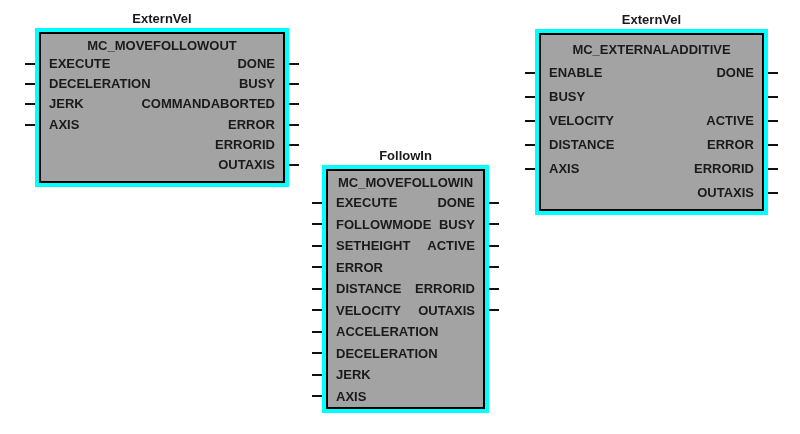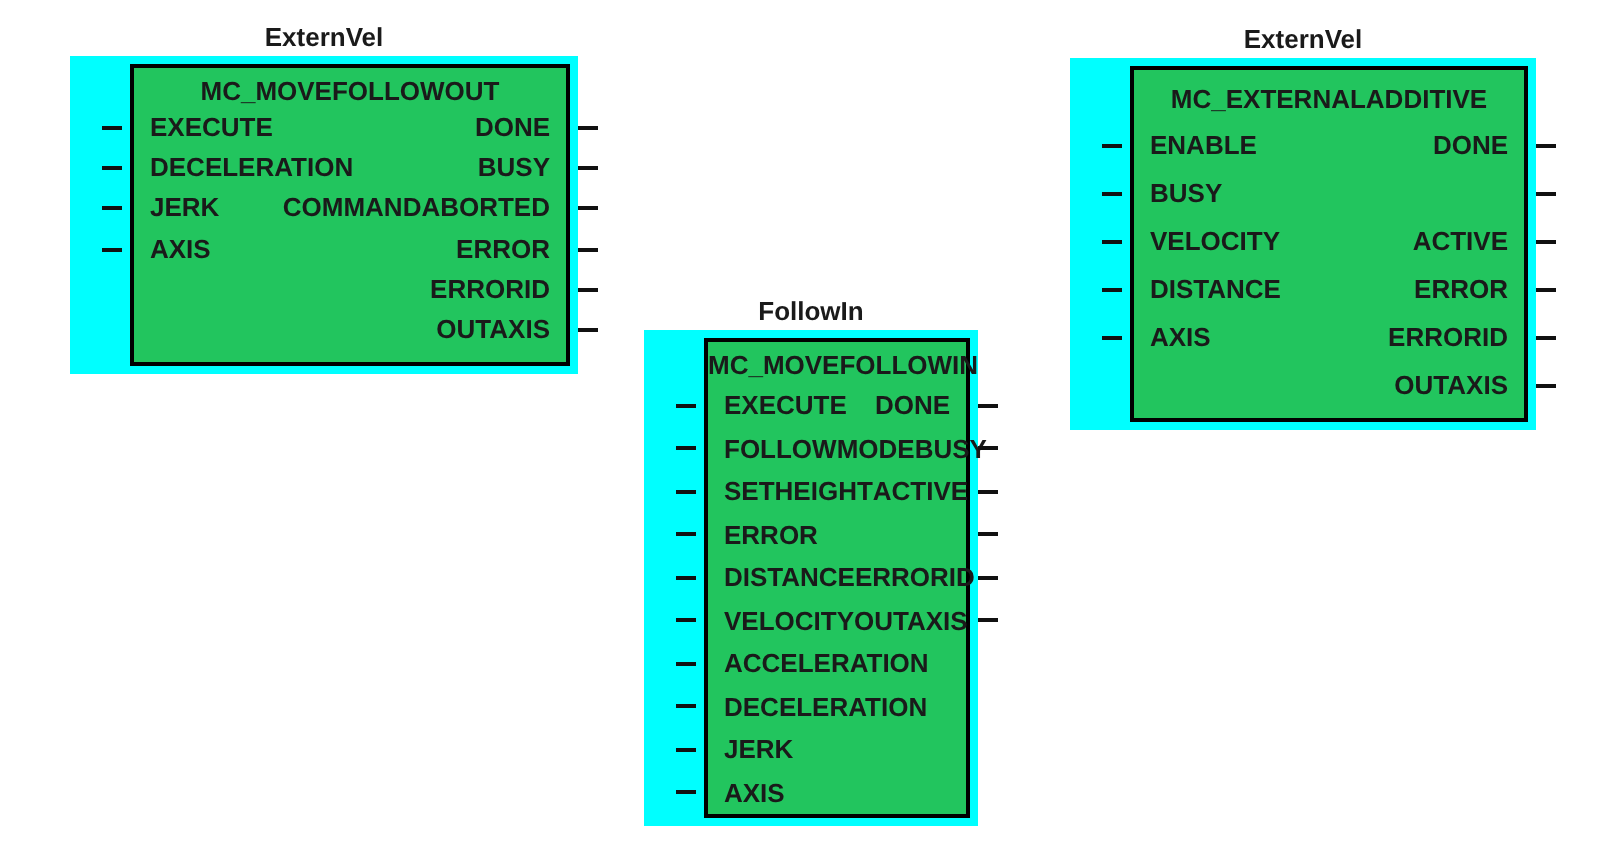--- a/index.html
+++ b/index.html
@@ -39,25 +39,24 @@
     white-space: nowrap;
   }
   .fb .frame {              
     position: absolute;
     inset: 0;
     background: var(--cyan, #00ffff);
   }
   .fb .box {                
     position: absolute;
     inset: 4px;
-    background: #22c55e;
+    background: #a3a3a3;
     border: 2px solid #000000;
     box-sizing: border-box;
     padding-top: var(--pt);
-    margin-left: 26px;
   }
   .fb .header {
     height: var(--hh);
     line-height: var(--hh);
     text-align: center;
     font-size: 13px;
     font-weight: 600;
     white-space: nowrap;
   }
   .fb .row {

